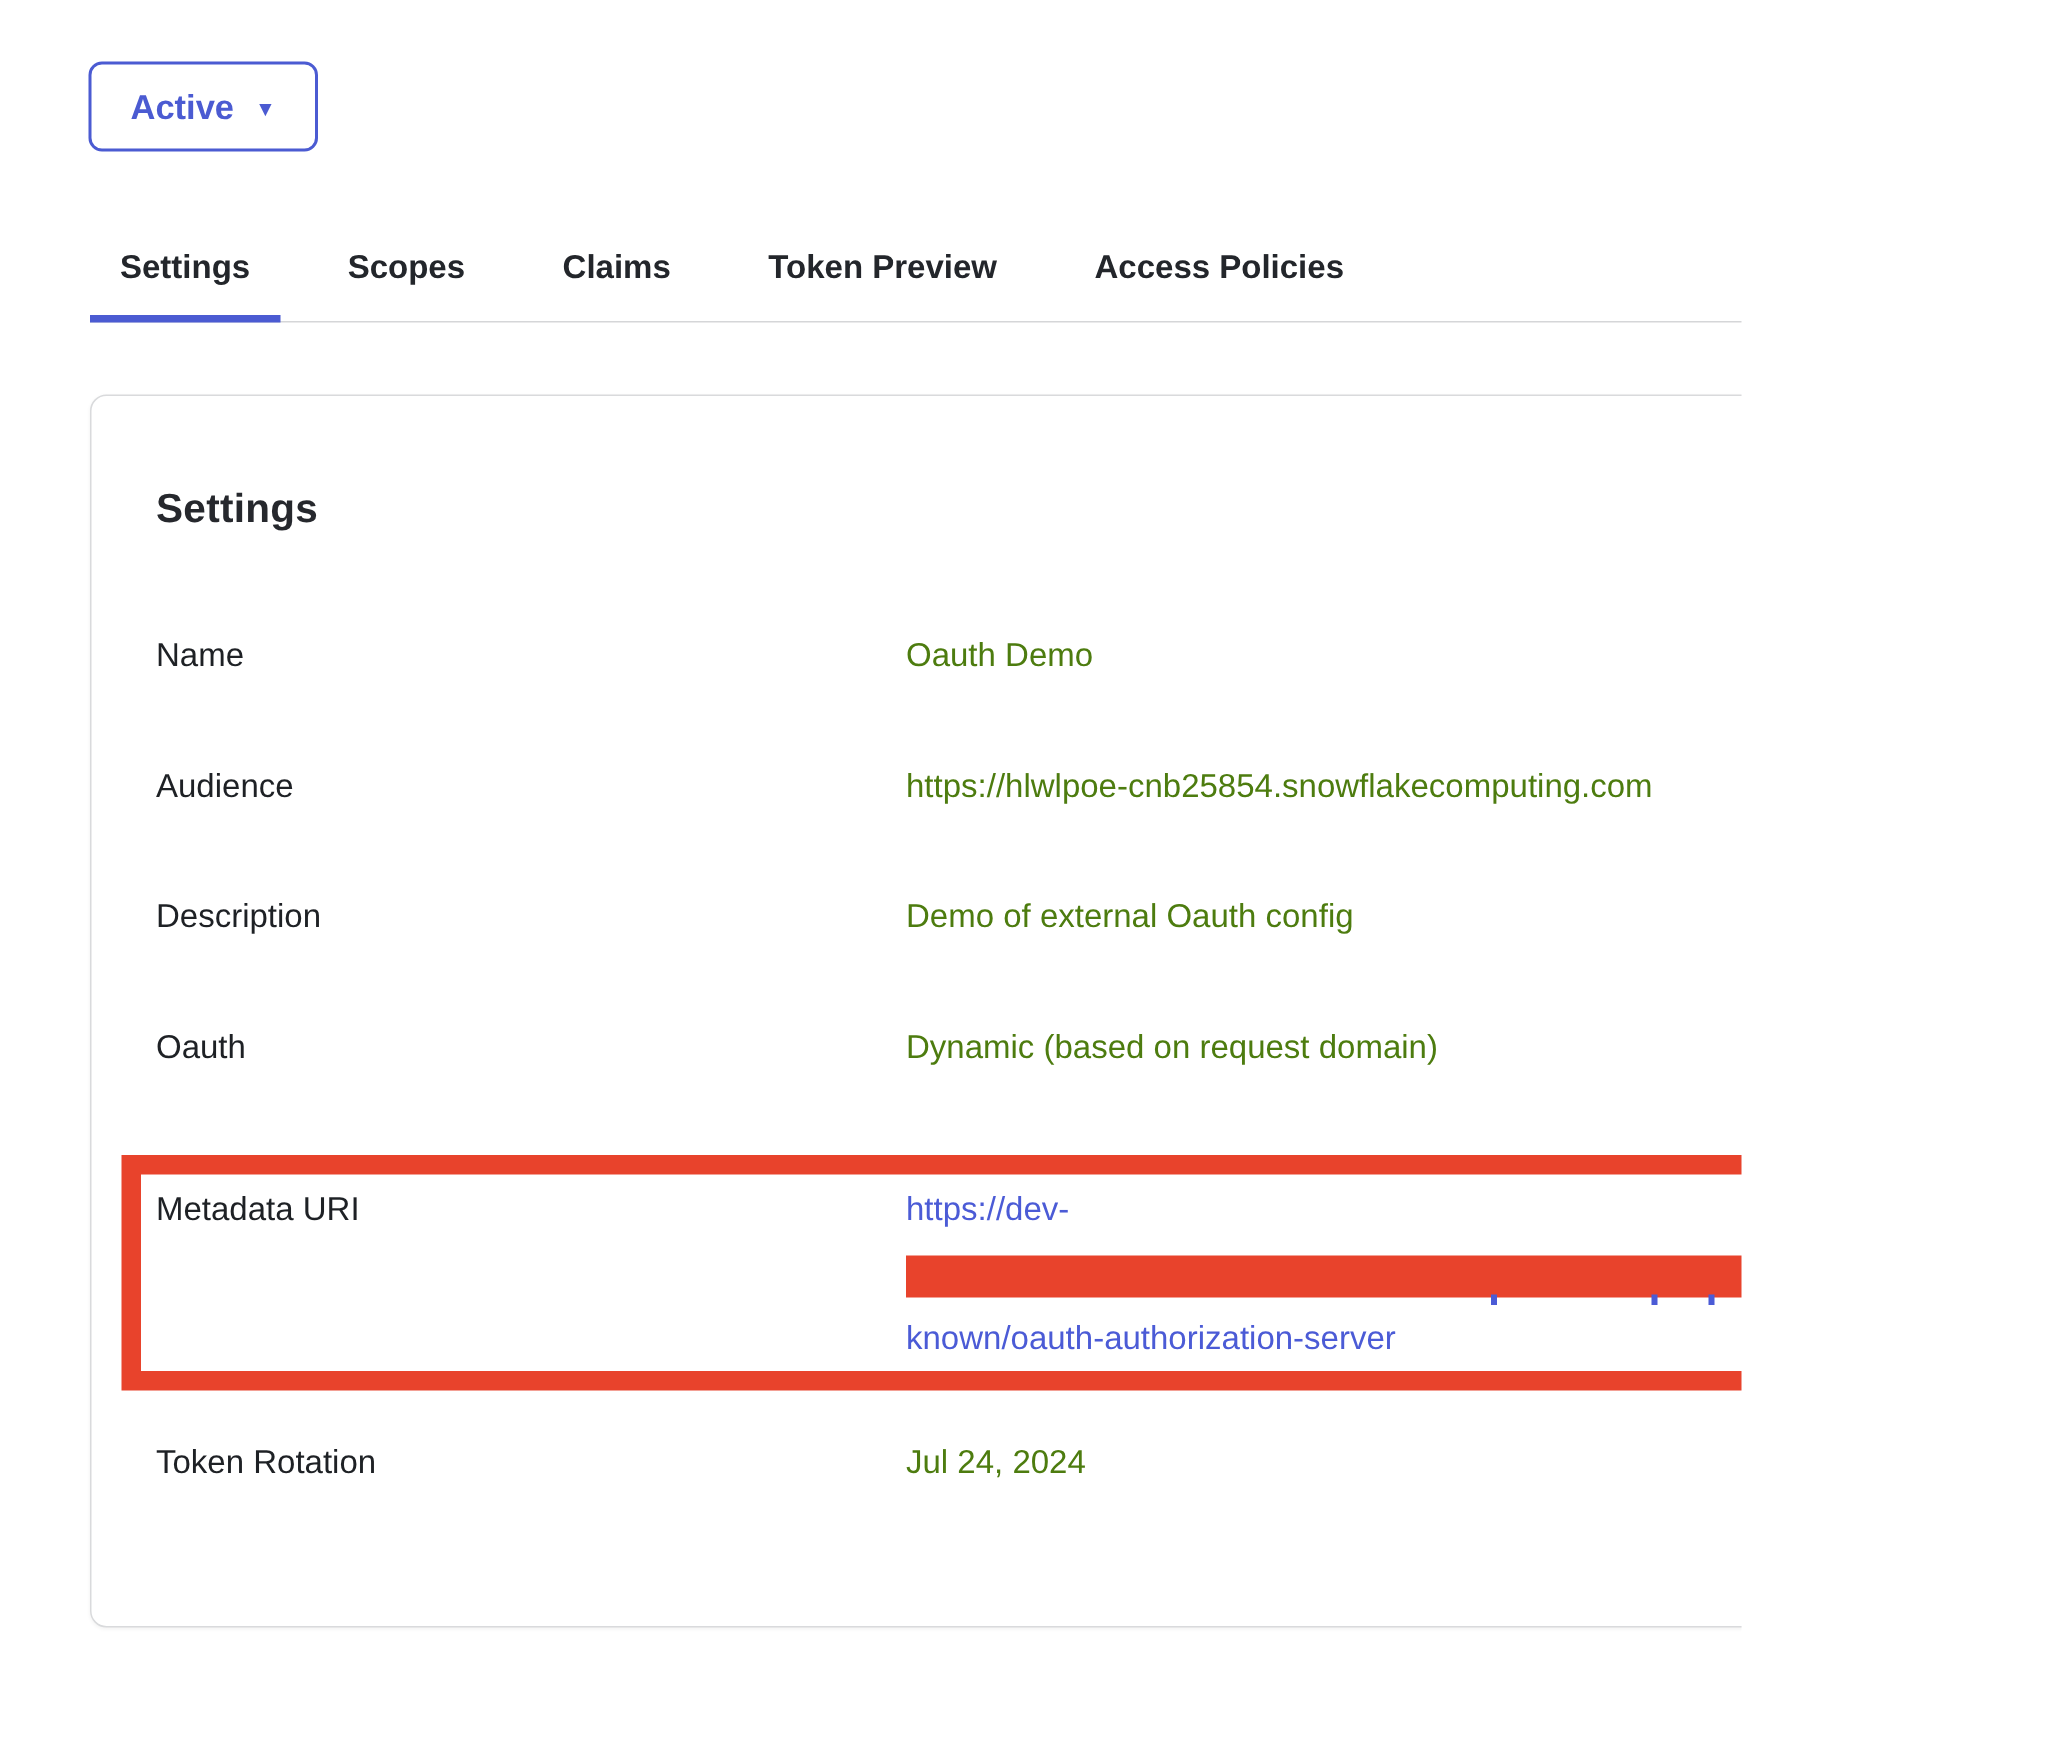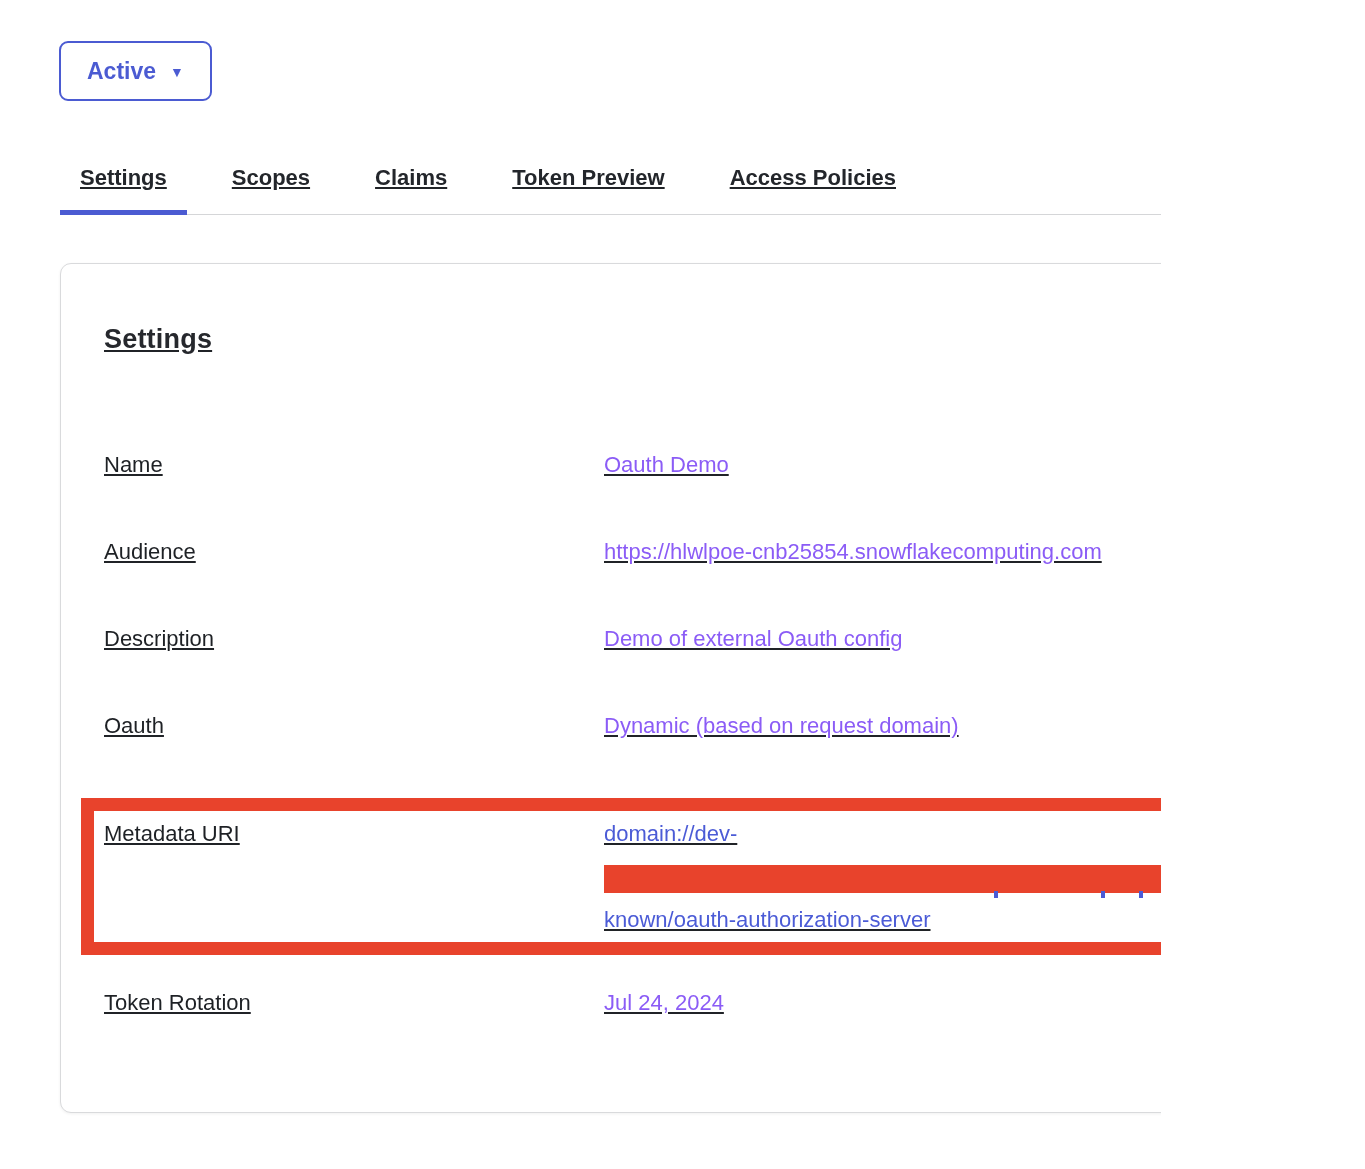--- a/index.html
+++ b/index.html
@@ -7,21 +7,20 @@
     font-family:"Liberation Sans","DejaVu Sans",sans-serif;
     color:#202327;
     -webkit-font-smoothing:antialiased;
   }
   .page{
     position:relative;
     width:1161px;
     height:1169px;
     background:#ffffff;
     overflow:hidden;
-    text-decoration:underline;
   }
 
   
   .status-btn{
     display:inline-flex;
     align-items:center;
     gap:14px;
     margin:41px 0 0 59px;
     padding:0 26px;
     height:60px;
@@ -92,39 +91,39 @@
   }
   .edit-link{
     font-size:22px;
     font-weight:700;
     color:var(--accent);
     text-decoration:none;
     cursor:pointer;
     line-height:30px;
   }
 
-  .rows{margin-top:92px;}
+  .rows{margin-top:64px;}
   .row{
     display:flex;
     height:30px;
     line-height:30px;
     margin-bottom:57px;
     font-size:22px;
   }
   .row:last-child{margin-bottom:0;}
   .row .label{
     width:500px;
     flex:0 0 500px;
     color:#1e2125;
     display:flex;
     align-items:center;
   }
   .row .value{
     flex:1;
-    color:#8b5cf6;
+    color:#4d7c0f;
   }
 
   
   .highlight-box{
     box-sizing:border-box;
     margin:17px 0 33px -23px;
     width:1223px;
     border:13px solid var(--annotation);
     background:#ffffff;
     padding:1px 0 1px 10px;
@@ -228,21 +227,21 @@
       </div>
 
       <div class="row">
         <div class="label">Oauth</div>
         <div class="value">Dynamic (based on request domain)</div>
       </div>
 
       <div class="highlight-box">
         <div class="label">Metadata URI</div>
         <div class="value">
-          <a class="meta-link"><span>domain://dev-</span><br><span class="redact-bar"><span class="tick t1"></span><span class="tick t2"></span><span class="tick t3"></span></span><span>.well-</span><br><span>known/oauth-authorization-server</span></a>
+          <a class="meta-link"><span>https://dev-</span><br><span class="redact-bar"><span class="tick t1"></span><span class="tick t2"></span><span class="tick t3"></span></span><span>.well-</span><br><span>known/oauth-authorization-server</span></a>
         </div>
       </div>
 
 
       <div class="row">
         <div class="label">Token Rotation</div>
         <div class="value">Jul 24, 2024</div>
       </div>
 
     </div>

